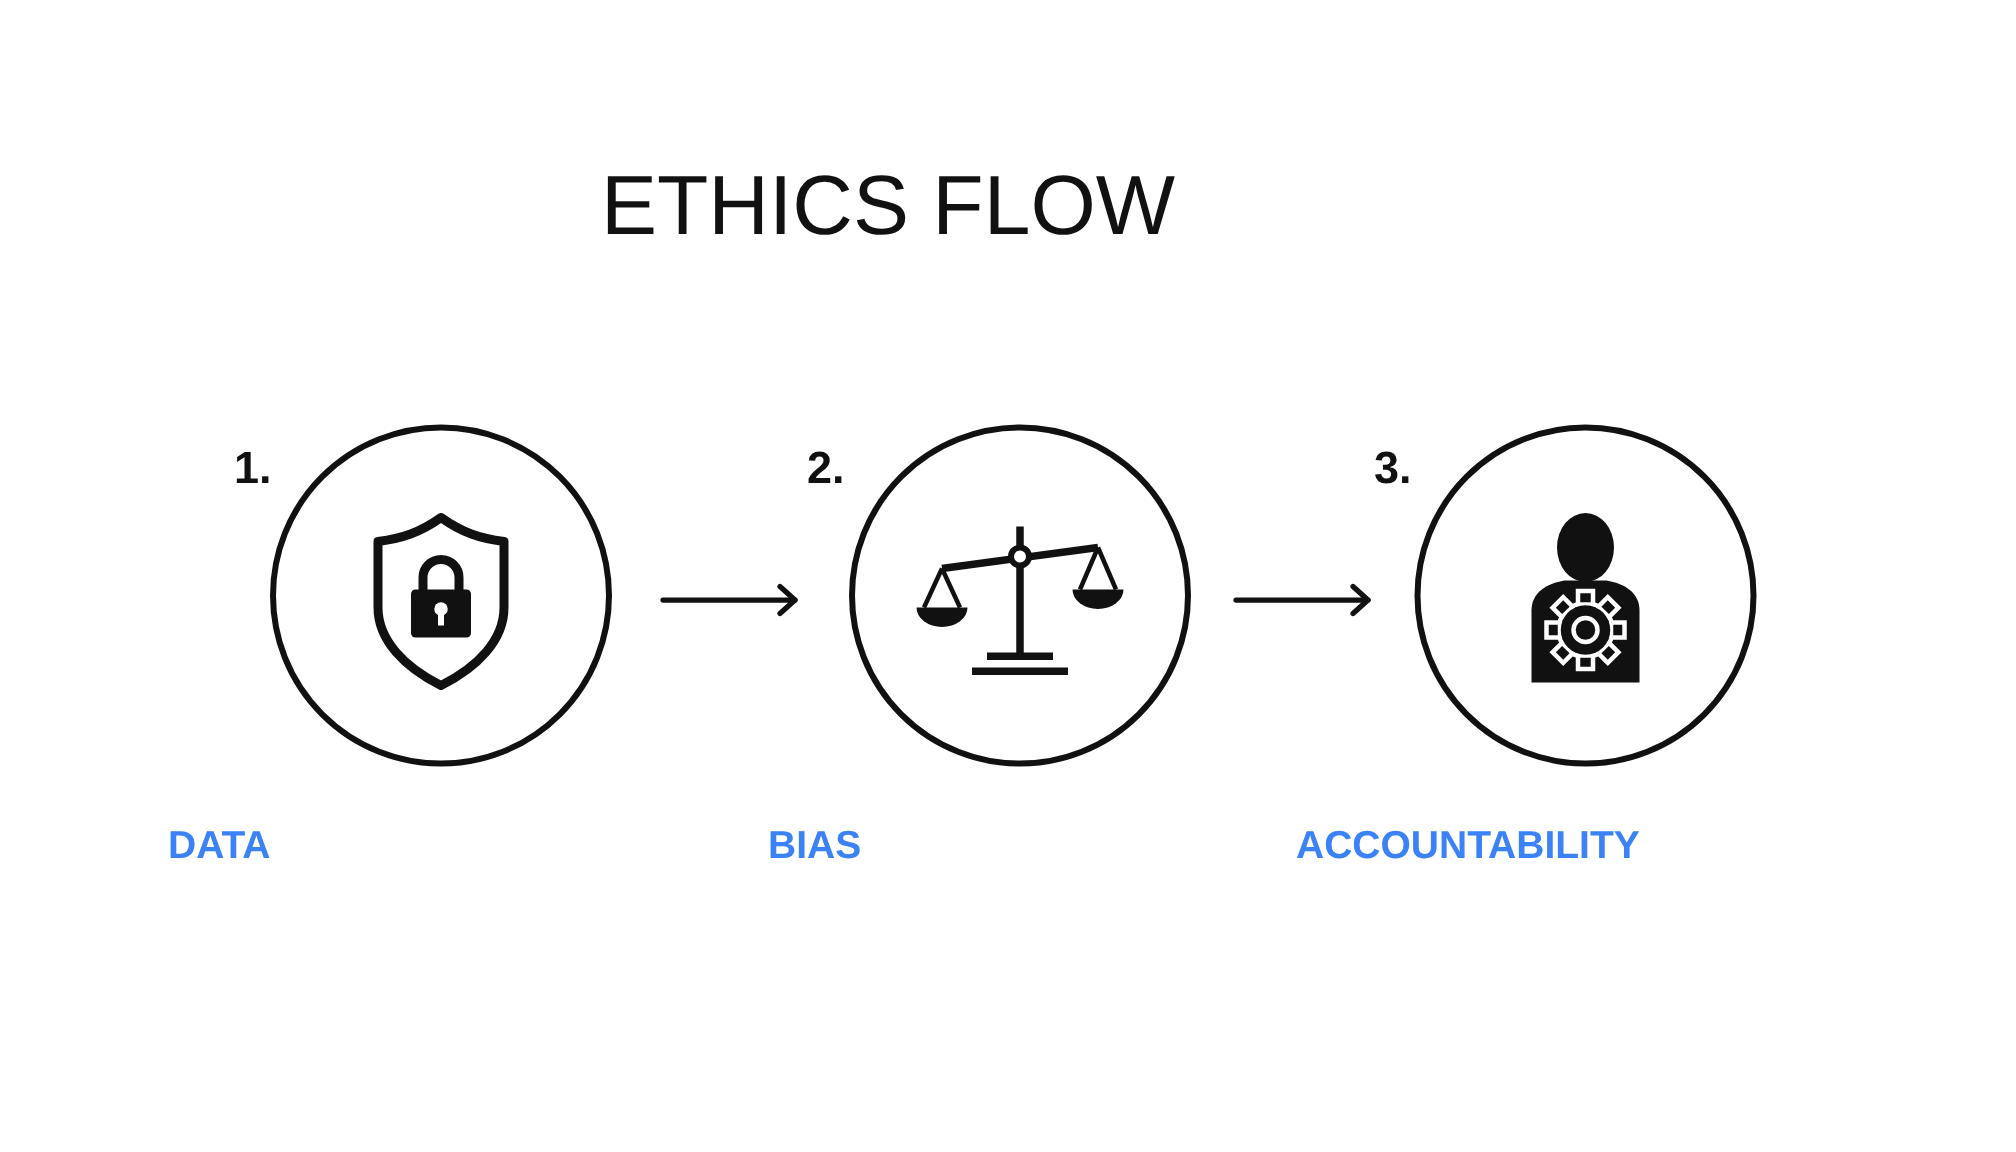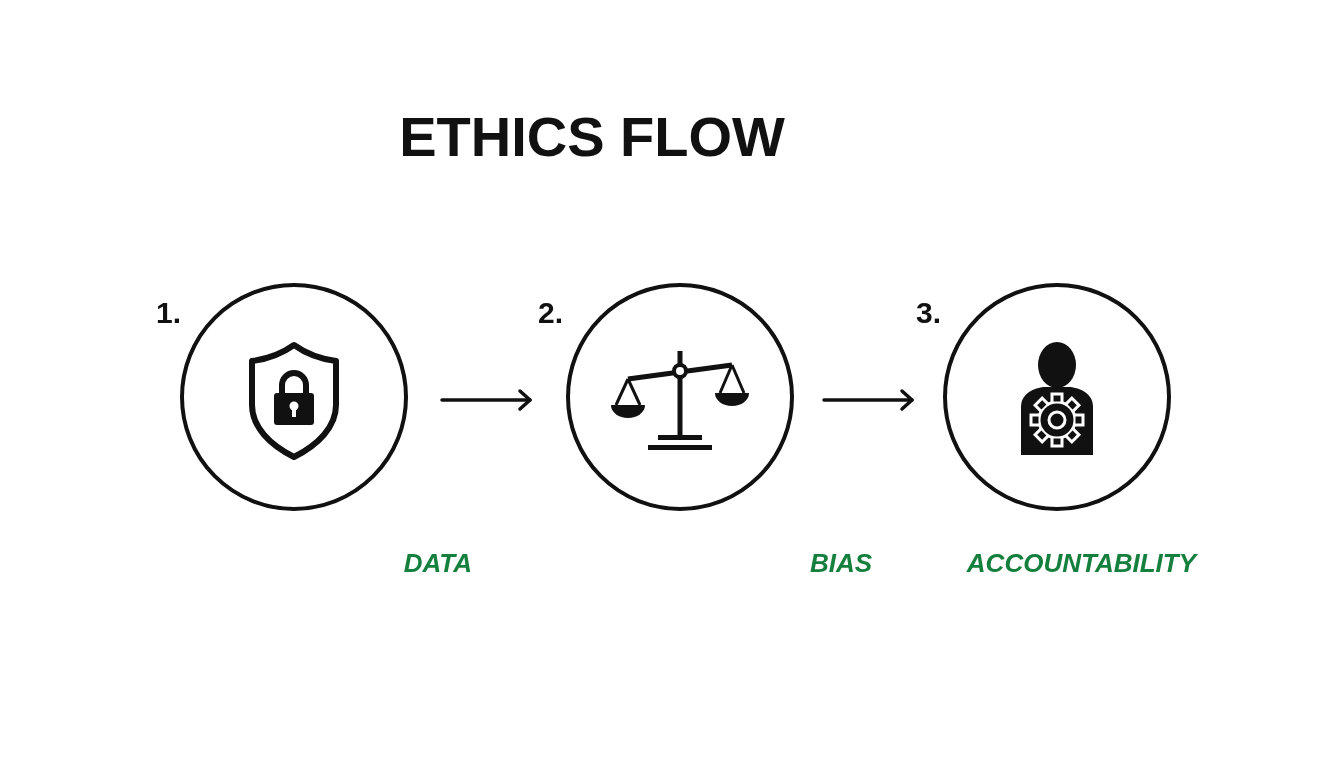--- a/index.html
+++ b/index.html
@@ -5,34 +5,34 @@
     html, body { margin: 0; padding: 0; }
     body {
       width: 1344px; height: 768px; overflow: hidden;
       background: #ffffff;
       font-family: "Liberation Sans", "DejaVu Sans", sans-serif;
       color: #111111;
       position: relative;
     }
     .title {
       position: absolute; left: 0; width: 1184px; top: 104px;
-      text-align: center; font-weight: bold; font-size: 56px;
+      text-align: center; font-weight: normal; font-size: 56px;
       letter-spacing: 0px; color: #111;
     }
     .step-num {
       position: absolute; font-weight: bold; font-size: 30px; color: #111;
     }
     .circle {
       position: absolute; width: 228px; height: 228px;
       border: 4px solid #111; border-radius: 50%; box-sizing: border-box;
     }
     .circle svg { position: absolute; left: 0; top: 0; }
     .label {
-      position: absolute; font-weight: bold; font-size: 26px; color: #15803d;
-      text-align: right; width: 360px; font-style: italic;
+      position: absolute; font-weight: bold; font-size: 26px; color: #3b82f6;
+      text-align: left; width: 360px;
     }
     .arrow { position: absolute; }
   </style>
 </head>
 <body>
 
 <div class="title">ETHICS FLOW</div>
 
 <div class="step-num" style="left:156px; top:296px;">1.</div>
 <div class="circle" style="left:180px; top:283px;">
@@ -92,13 +92,13 @@
         <rect x="-5" y="-26" width="10" height="9" transform="rotate(45)"></rect>
         <rect x="-5" y="-26" width="10" height="9" transform="rotate(135)"></rect>
         <rect x="-5" y="-26" width="10" height="9" transform="rotate(225)"></rect>
         <rect x="-5" y="-26" width="10" height="9" transform="rotate(315)"></rect>
       </g>
       <circle r="16.5" fill="#111"></circle>
       <circle r="8" fill="none" stroke="#fff" stroke-width="3"></circle>
     </g>
   </svg>
 </div>
-<div class="label" style="left:836px; top:548px;">ACCOUNTABILITY</div>
+<div class="label" style="left:864px; top:548px;">ACCOUNTABILITY</div>
 
 </body></html>

